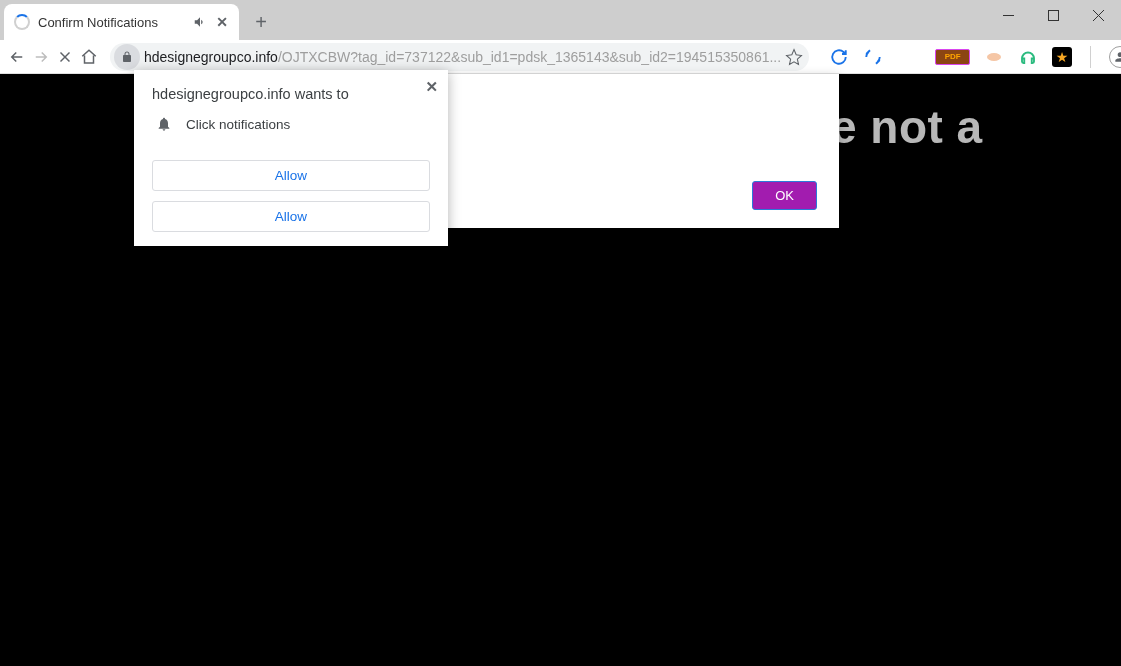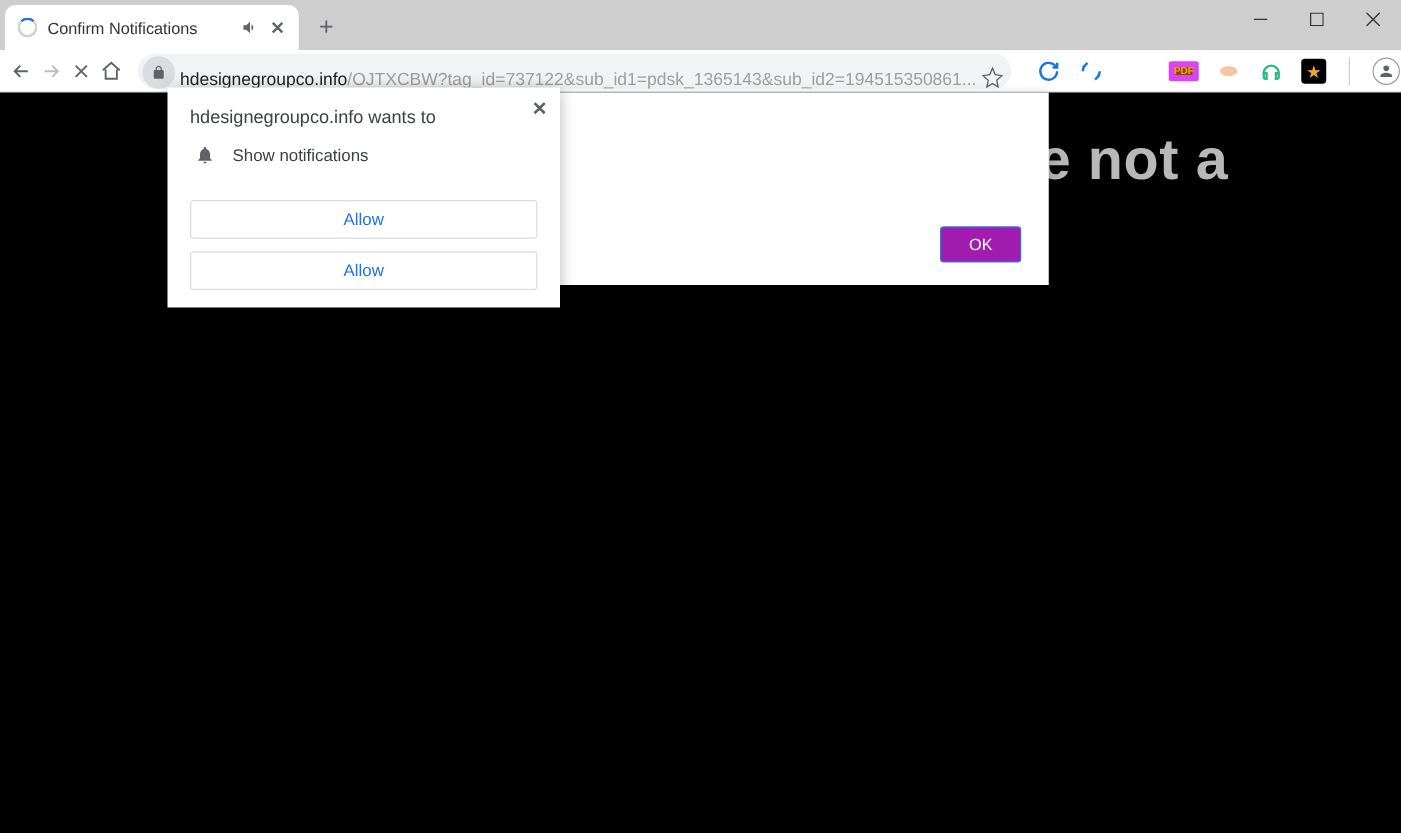--- a/index.html
+++ b/index.html
@@ -16,30 +16,30 @@
     
     .window-controls { margin-left: auto; display: flex; height: 30px; align-self: flex-start; }
     .win-btn { width: 45px; height: 30px; display: flex; align-items: center; justify-content: center; color: #333; cursor: pointer; }
     .win-btn svg { width: 11px; height: 11px; stroke: #333; stroke-width: 1; fill: none; }
     
     .toolbar { height: 34px; background: #fff; display: flex; align-items: center; padding: 0 8px; gap: 6px; border-bottom: 1px solid #e0e0e0; }
     .nav-btn { width: 28px; height: 28px; display: flex; align-items: center; justify-content: center; color: #5f6368; cursor: pointer; border-radius: 50%; }
     .nav-btn.disabled { color: #bdbdbd; }
     .nav-btn svg { width: 18px; height: 18px; }
     
-    .addr-bar { flex: 1; height: 28px; background: #f1f3f4; border-radius: 14px; display: flex; align-items: flex-end; padding: 0 6px 0 4px; gap: 4px; margin: 0 6px; }
+    .addr-bar { flex: 1; height: 28px; background: #f1f3f4; border-radius: 14px; display: flex; align-items: center; padding: 0 6px 0 4px; gap: 4px; margin: 0 6px; }
     .site-chip { width: 26px; height: 26px; border-radius: 50%; background: #dadce0; display: flex; align-items: center; justify-content: center; }
     .url { font-size: 14px; color: #9e9e9e; white-space: nowrap; overflow: hidden; flex: 1; }
     .url .host { color: #202124; }
     .star { width: 18px; height: 18px; stroke: #5f6368; fill: none; stroke-width: 1.4; }
     
     .ext-icons { display: flex; align-items: center; gap: 14px; padding: 0 8px; }
     .ext { width: 20px; height: 20px; display:flex; align-items:center; justify-content:center; font-size:12px; }
     .refresh-blue { width:18px;height:18px; }
-    .pdf-badge { width:24px;height:16px;background:#8b4513;border:5px solid #d946ef;color:#ffa500;font-size:8px;font-weight:bold;display:flex;align-items:center;justify-content:center;border-radius:2px;}
+    .pdf-badge { width:35px;height:16px;background:#8b4513;border:1px solid #d946ef;color:#ffa500;font-size:8px;font-weight:bold;display:flex;align-items:center;justify-content:center;border-radius:2px;}
     .star-badge { width:20px;height:20px;background:#000;display:flex;align-items:center;justify-content:center;color:#f5a623;font-size:14px;border-radius:3px;}
     .avatar { width:22px;height:22px;border:1px solid #9e9e9e;border-radius:50%;display:flex;align-items:center;justify-content:center;}
     .avatar svg{width:14px;height:14px;fill:#5f6368;}
     .divider { width:1px;height:22px;background:#d0d0d0;margin:0 4px;}
     
     .viewport { position: relative; width: 100%; height: calc(666px - 74px); background: #000; }
     .bg-text { position: absolute; top: 26px; left: 0; right: 0; text-align: center; font-size: 46px; font-weight: 700; color: #b8b8b8; white-space: nowrap; letter-spacing: 0.5px; }
     
     .js-dialog { position: absolute; top: 0; left: 279px; width: 560px; background: #fff; padding: 20px 22px 18px; box-shadow: 0 2px 10px rgba(0,0,0,0.2); z-index: 5; }
     .js-title { font-size: 14px; color: #555; margin-bottom: 10px; }
@@ -173,20 +173,20 @@
   </div>
   <a class="more-link">More info</a>
 
   <div class="perm-dialog">
     <span class="perm-close">✕</span>
     <div class="perm-title">hdesignegroupco.info wants to</div>
     <div class="perm-row">
       <svg class="bell" viewBox="0 0 24 24">
           <path d="M12 22c1.1 0 2-.9 2-2h-4c0 1.1.9 2 2 2zm6-6V11c0-3.07-1.63-5.64-4.5-6.32V4c0-.83-.67-1.5-1.5-1.5S10.5 3.17 10.5 4v.68C7.63 5.36 6 7.92 6 11v5l-2 2v1h16v-1l-2-2z"></path>
         </svg>
-      <span class="perm-label">Show notifications</span>
+      <span class="perm-label">Click notifications</span>
     </div>
     <div class="perm-actions">
       <button class="perm-btn">Allow</button>
       <button class="perm-btn">Allow</button>
     </div>
   </div>
 </div>
 
 </body></html>

